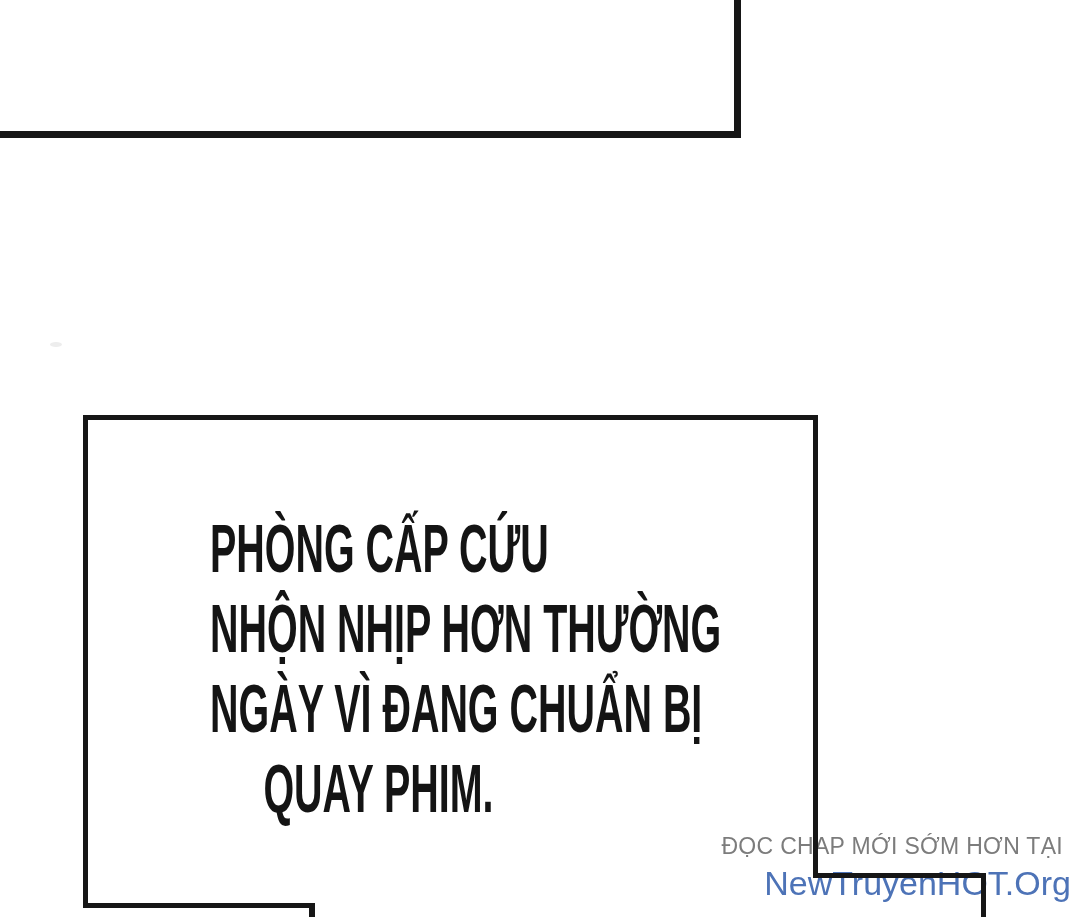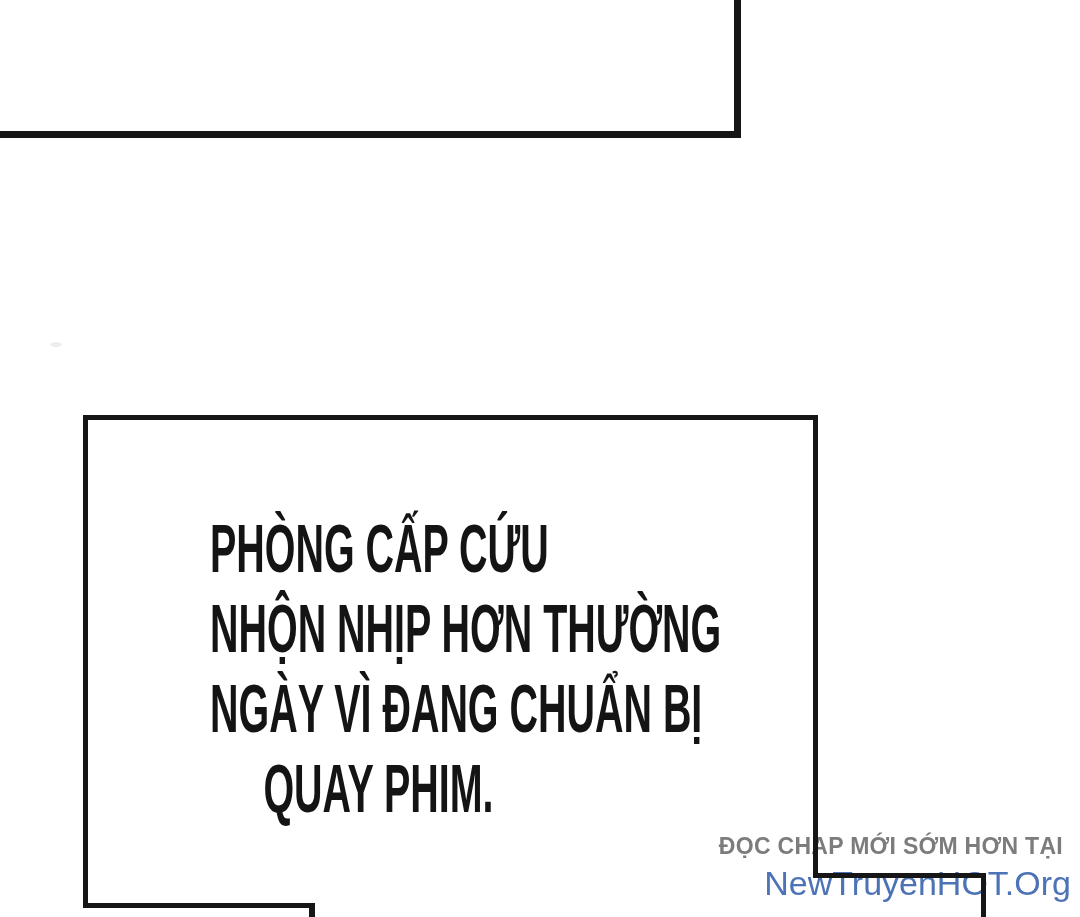--- a/index.html
+++ b/index.html
@@ -40,21 +40,21 @@
     font-size:68px;font-weight:bold;
     white-space:nowrap;
     transform:scaleX(0.58);
     transform-origin:50% 50%;
     letter-spacing:0px;
   }
 
   
   .wm1{
     position:absolute;right:17px;top:835px;
-    font-size:23px;line-height:1;font-weight:bold;
+    font-size:23px;line-height:1;font-weight:normal;
     letter-spacing:0.3px;white-space:nowrap;
     z-index:1;
     text-align:center;
   }
   .wm2{
     position:absolute;right:9px;top:866px;
     font-size:34px;line-height:1;font-weight:normal;
     white-space:nowrap;
     z-index:1;
   }

